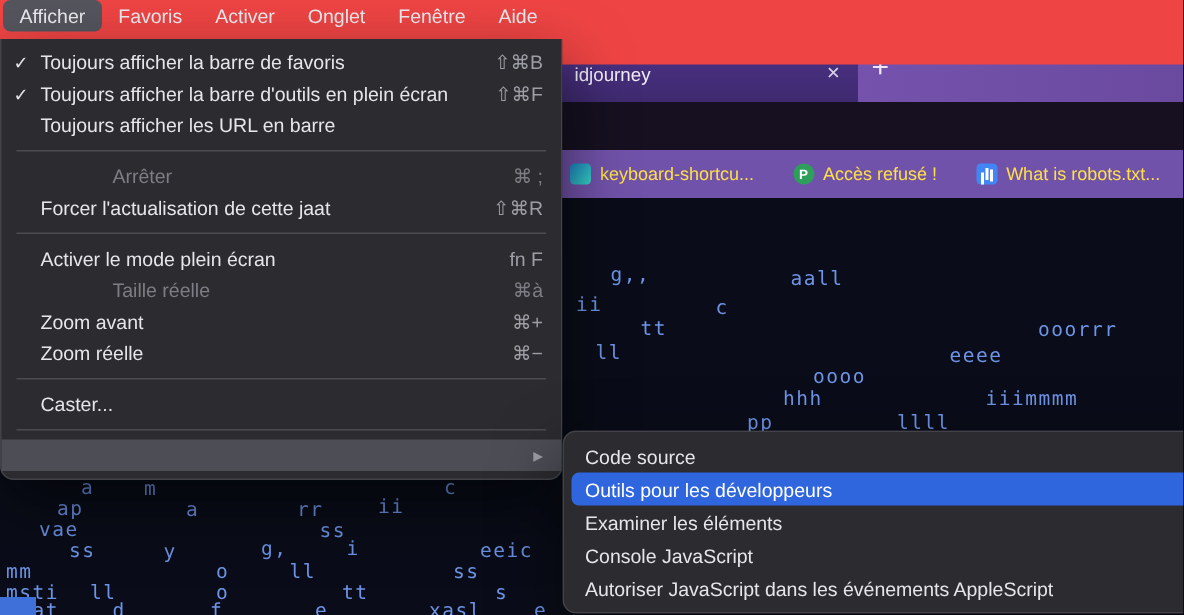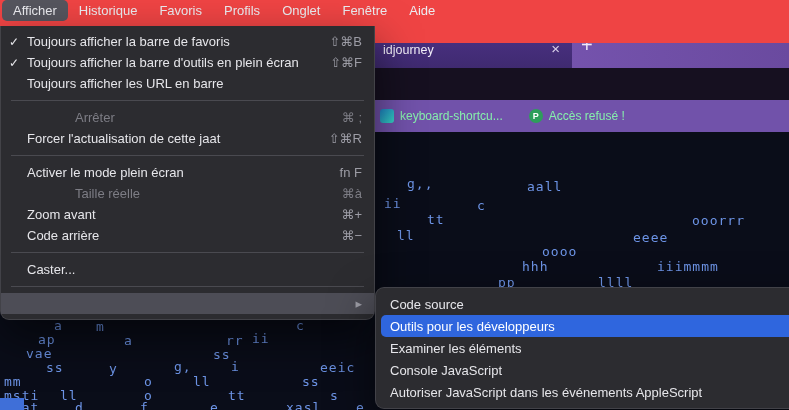--- a/index.html
+++ b/index.html
@@ -15,21 +15,21 @@
     background:linear-gradient(90deg,#5c3e90 0%, #7b58b5 55%, #6a4a9f 100%);padding-left:18px; }
   .tab { position:absolute; left:295px; top:6px; width:277px; height:36px;
     background:linear-gradient(180deg,#4b3184,#3f2a70); border-radius:10px 10px 0 0; }
   .tab-title { position:absolute; left:88px; top:11px; font-size:12.5px; color:#f2eef8; white-space:nowrap; }
   .tab-close { position:absolute; right:12px; top:8px; font-size:15px; color:#d8d0e8; line-height:18px; }
   .new-tab { position:absolute; left:581px; top:8px; font-size:20px; font-weight:300; color:#efe9f7; }
   .toolbar { position:absolute; left:0; top:42px; right:0; height:32px; background:#161020; }
   .bookmarks-bar { position:absolute; left:0; top:74px; right:0; height:32px;
     background:var(--theme-purple,#7152aa); display:flex; align-items:center; padding-left:380px; gap:26px; }
   .bookmark { display:flex; align-items:center; gap:6px; white-space:nowrap; }
-  .bm-label { font-size:12px; color:#86efac; }
+  .bm-label { font-size:12px; color:#fde047; }
   .fav { width:14px; height:14px; border-radius:3px; flex:none; display:flex; align-items:center; justify-content:center; }
   .fav-teal { background:linear-gradient(135deg,#1f86c9,#36d6c3); }
   .fav-p { border-radius:50%; background:#2e9e5b; color:#fff; font-size:9px; font-weight:bold; }
   .fav-chart { background:#4285f4; position:relative; }
   .fav-chart::after { content:""; position:absolute; left:6px; top:3px; width:2px; height:8px; background:#fff;
     box-shadow:-3px 3px 0 0 #fff, 3px 1px 0 0 #fff; }
   .content { position:absolute; left:0; top:106px; right:0; bottom:0; background:#0a0d19; }
 
   
   .ascii-layer { position:absolute; inset:0; pointer-events:none; font-family:"DejaVu Sans Mono", monospace; }
@@ -79,20 +79,24 @@
     </div>
     <div class="toolbar"></div>
     <div class="bookmarks-bar" id="bookmarks-bar">
         <div class="bookmark">
           <span class="fav fav-teal"></span>
           <span class="bm-label">keyboard-shortcu...</span>
         </div>
         <div class="bookmark">
           <span class="fav fav-p">P</span>
           <span class="bm-label">Accès refusé !</span>
+        </div>
+        <div class="bookmark">
+          <span class="fav fav-chart"></span>
+          <span class="bm-label">What is robots.txt...</span>
         </div>
       </div>
     <div class="content"></div>
   </div>
 
   <div class="ascii-layer" id="ascii-layer">
       <span class="ascii" style="left: 407px; top: 176px;">g,,</span>
       <span class="ascii" style="left: 527px; top: 179px;">aall</span>
       <span class="ascii" style="left: 384px; top: 196px;">ii</span>
       <span class="ascii" style="left: 477px; top: 198px;">c</span>
@@ -103,21 +107,21 @@
       <span class="ascii" style="left: 542px; top: 244px;">oooo</span>
       <span class="ascii" style="left: 522px; top: 259px;">hhh</span>
       <span class="ascii" style="left: 657px; top: 259px;">iiimmmm</span>
       <span class="ascii" style="left: 498px; top: 275px;">pp</span>
       <span class="ascii" style="left: 598px; top: 275px;">llll</span>
       <span class="ascii" style="left: 54px; top: 318px;">a</span>
       <span class="ascii" style="left: 96px; top: 319px;">m</span>
       <span class="ascii" style="left: 296px; top: 318px;">c</span>
       <span class="ascii" style="left: 38px; top: 332px;">ap</span>
       <span class="ascii" style="left: 124px; top: 333px;">a</span>
-      <span class="ascii" style="left: 198px; top: 333px; margin-left: 28px;">rr</span>
+      <span class="ascii" style="left: 198px; top: 333px;">rr</span>
       <span class="ascii" style="left: 252px; top: 331px;">ii</span>
       <span class="ascii" style="left: 26px; top: 346px;">vae</span>
       <span class="ascii" style="left: 213px; top: 347px;">ss</span>
       <span class="ascii" style="left: 46px; top: 360px;">ss</span>
       <span class="ascii" style="left: 109px; top: 361px;">y</span>
       <span class="ascii" style="left: 174px; top: 359px;">g,</span>
       <span class="ascii" style="left: 231px; top: 359px;">i</span>
       <span class="ascii" style="left: 320px; top: 360px;">eeic</span>
       <span class="ascii" style="left: 4px; top: 374px;">mm</span>
       <span class="ascii" style="left: 144px; top: 374px;">o</span>
@@ -132,23 +136,22 @@
       <span class="ascii" style="left: 75px; top: 400px;">d</span>
       <span class="ascii" style="left: 140px; top: 400px;">f</span>
       <span class="ascii" style="left: 210px; top: 400px;">e</span>
       <span class="ascii" style="left: 286px; top: 400px;">xasl</span>
       <span class="ascii" style="left: 356px; top: 400px;">e</span>
       <div class="ascii-block" style="left: 0px; top: 398px; width: 24px; height: 12px;"></div>
     </div>
 
   <div class="menubar" id="menubar">
       <div class="mb-item active">Afficher</div>
-      <div class="mb-item">Historique</div>
       <div class="mb-item">Favoris</div>
-      <div class="mb-item">Profils</div>
+      <div class="mb-item">Activer</div>
       <div class="mb-item">Onglet</div>
       <div class="mb-item">Fenêtre</div>
       <div class="mb-item">Aide</div>
     </div>
 
   <div class="dropdown" id="view-menu">
       <div class="menu-item">
         <span class="check">✓</span>
         <span class="mi-label">Toujours afficher la barre de favoris</span>
         <span class="mi-short">⇧⌘B</span>
@@ -185,21 +188,21 @@
         <span class="mi-label">Taille réelle</span>
         <span class="mi-short">⌘à</span>
       </div>
       <div class="menu-item">
         <span class="check"></span>
         <span class="mi-label">Zoom avant</span>
         <span class="mi-short">⌘+</span>
       </div>
       <div class="menu-item">
         <span class="check"></span>
-        <span class="mi-label">Code arrière</span>
+        <span class="mi-label">Zoom réelle</span>
         <span class="mi-short">⌘−</span>
       </div>
       <div class="menu-sep"></div>
       <div class="menu-item">
         <span class="check"></span>
         <span class="mi-label">Caster...</span>
         <span class="mi-short"></span>
       </div>
       <div class="menu-sep"></div>
       <div class="menu-item highlighted">

